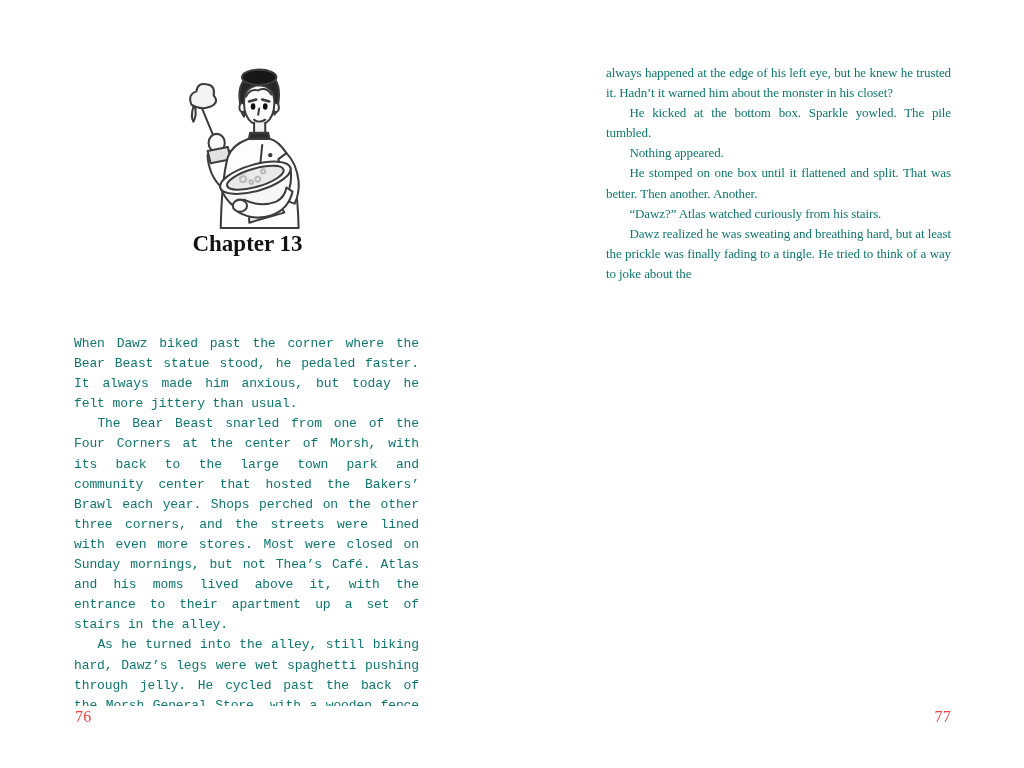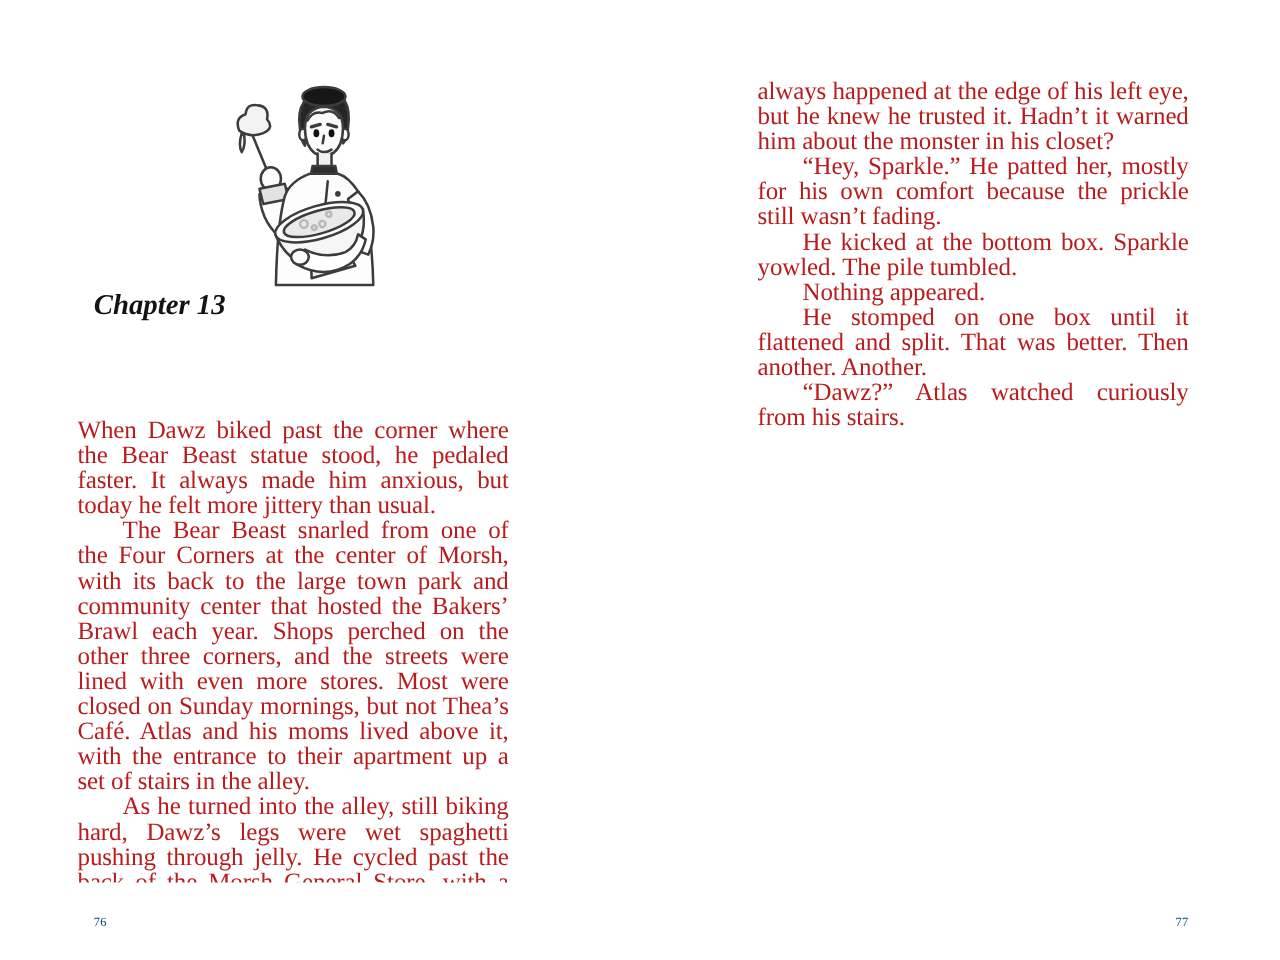--- a/index.html
+++ b/index.html
@@ -19,47 +19,46 @@
     top: 58px;
     width: 154px;
     height: 174px;
   }
   .chapter-heading {
     position: absolute;
     left: 75px;
     top: 231px;
     width: 345px;
     margin: 0;
-    font-style: italic;
+    text-align: center;
     font-weight: bold;
     font-size: 23px;
     line-height: 1.1;
     color: #131313;
   }
   .body-text {
     position: absolute;
     width: 345px;
-    font-size: 20px;
+    font-size: 13px;
     line-height: 20.1px;
     text-align: justify;
     letter-spacing: -0.1px;
-    color: #b91c1c;
+    color: #0f766e;
   }
-  .left-body  { left: 62px;  top: 334px; height: 372px; overflow: hidden; }
+  .left-body  { left: 74px;  top: 334px; height: 372px; overflow: hidden; font-family: Liberation Mono, monospace; }
   .right-body { left: 606px; top: 63px;  height: 650px; overflow: hidden; }
   .body-text p { margin: 0; text-indent: 1.8em; }
   .body-text p.no-indent { text-indent: 0; }
   .body-text .ital { font-style: italic; }
   .pagenum {
     position: absolute;
     top: 708px;
-    font-size: 10px;
-    color: #0c4a6e;
+    font-size: 16px;
+    color: #ef4444;
     letter-spacing: 0.3px;
-    margin-top: 25px;
   }
   .pagenum-left  { left: 75px; }
   .pagenum-right { left: 606px; width: 345px; text-align: right; }
 </style>
 </head>
 <body>
 
 <div class="spread">
 
   <section>
@@ -133,23 +132,23 @@
         <p><span>The Bear Beast snarled from one of the Four Corners at the center of Morsh, with its back to the large town park and community center that hosted the Bakers’ Brawl each year. Shops perched on the other three corners, and the streets were lined with even more stores. Most were closed on Sunday mornings, but not Thea’s Café. Atlas and his moms lived above it, with the entrance to their apartment up a set of stairs in the alley.</span></p>
         <p><span>As he turned into the alley, still biking hard, Dawz’s legs were wet spaghetti pushing through jelly. He cycled past the back of the Morsh General Store, with a wooden fence and backyards opposite it. As he got closer to Atlas’s, an uncomfortable prickle made him tense. He didn’t know how the prickle worked or why it</span></p>
       </div>
 
     <div class="pagenum pagenum-left">76</div>
   </section>
 
   <section>
     <div class="body-text right-body">
         <p class="no-indent"><span>always happened at the edge of his left eye, but he knew he trusted it. Hadn’t it warned him about the monster in his closet?</span></p>
-        <p><span>“Hey, Sparkle.” He patted her, mostly for his own comfort because the prickle still wasn’t fading.</span></p>
         <p><span>He kicked at the bottom box. Sparkle yowled. The pile tumbled.</span></p>
         <p><span>Nothing appeared.</span></p>
         <p><span>He stomped on one box until it flattened and split. That was better. Then another. Another.</span></p>
         <p><span>“Dawz?” Atlas watched curiously from his stairs.</span></p>
+        <p><span>Dawz realized he was sweating and breathing hard, but at least the prickle was finally fading to a tingle. He tried to think of a way to joke about the</span></p>
       </div>
 
     <div class="pagenum pagenum-right">77</div>
   </section>
 
 </div>
 
 </body></html>

